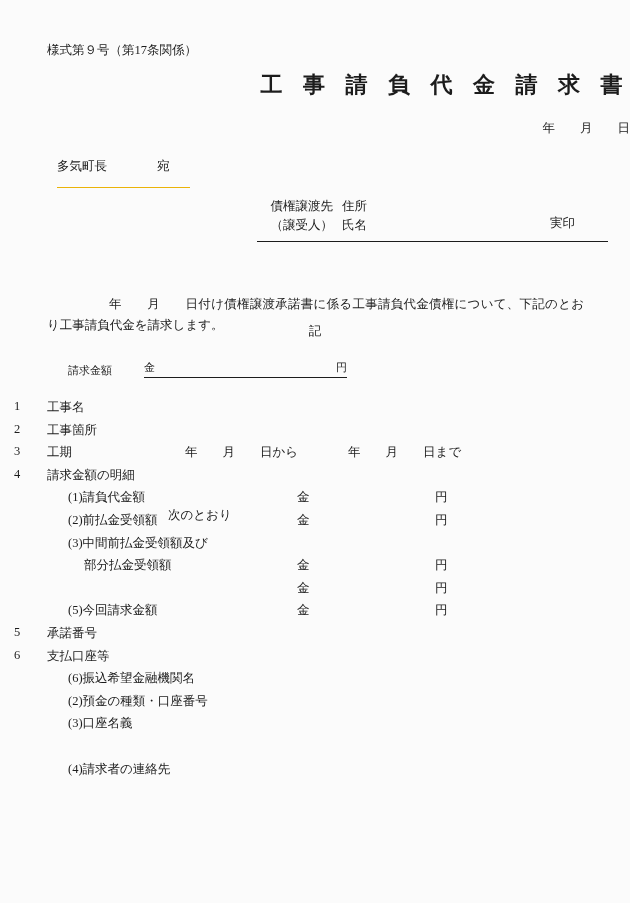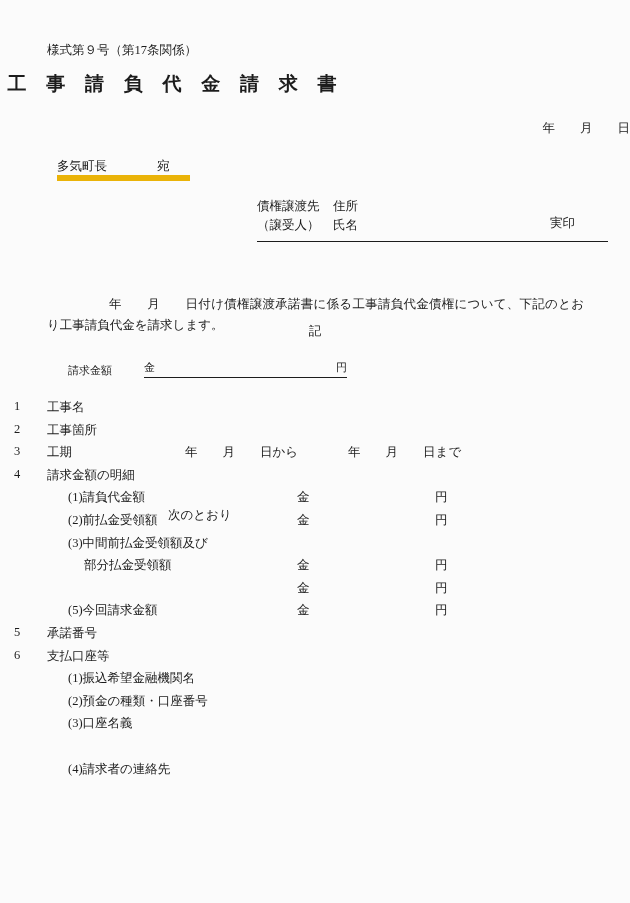--- a/index.html
+++ b/index.html
@@ -29,53 +29,54 @@
   }
   .form-no {
     left: 47px;
     top: 44px;
     font-size: 12.5px;
   }
   .doc-title {
     left: 0;
     right: 0;
     top: 74px;
-    text-align: left;
-    font-size: 19px;
+    text-align: right;
+    font-size: 22px;
     letter-spacing: 7.5px;
     text-indent: 7.5px;
     font-weight: 600;
   }
   .date-line {
     left: 0;
     right: 0;
     top: 122px;
     text-align: right;
     font-size: 12.5px;
     padding-left: 330px;
     box-sizing: border-box;
   }
   .addressee {
     left: 57px;
     top: 160px;
     font-size: 12.5px;
-    border-bottom: 6px solid #eab308;
-    padding-bottom: 2px;
+    border-bottom: 1px solid #eab308;
+    padding-bottom: 14px;
     width: 133px;
   }
   .assignee-block {
     position: absolute;
     left: 257px;
     top: 196px;
     font-size: 12.5px;
   }
   .assignee-row {
     display: flex;
     align-items: flex-end;
     height: 19px;
+    text-align: right;
   }
   .assignee-label {
     width: 76px;
     flex: none;
   }
   .assignee-field-label {
     width: 34px;
     flex: none;
   }
   .assignee-row.underlined {
@@ -285,21 +286,21 @@
       <span class="item-num">5</span>
       <span class="item-label">承諾番号</span>
     </div>
 
     <div class="item-row">
       <span class="item-num">6</span>
       <span class="item-label">支払口座等</span>
     </div>
 
     <div class="sub-row">
-      <span class="sub-label">(1)振込希望金融機関名</span>
+      <span class="sub-label">(6)振込希望金融機関名</span>
     </div>
 
     <div class="sub-row">
       <span class="sub-label">(2)預金の種類・口座番号</span>
     </div>
 
     <div class="sub-row">
       <span class="sub-label">(3)口座名義</span>
     </div>
 

